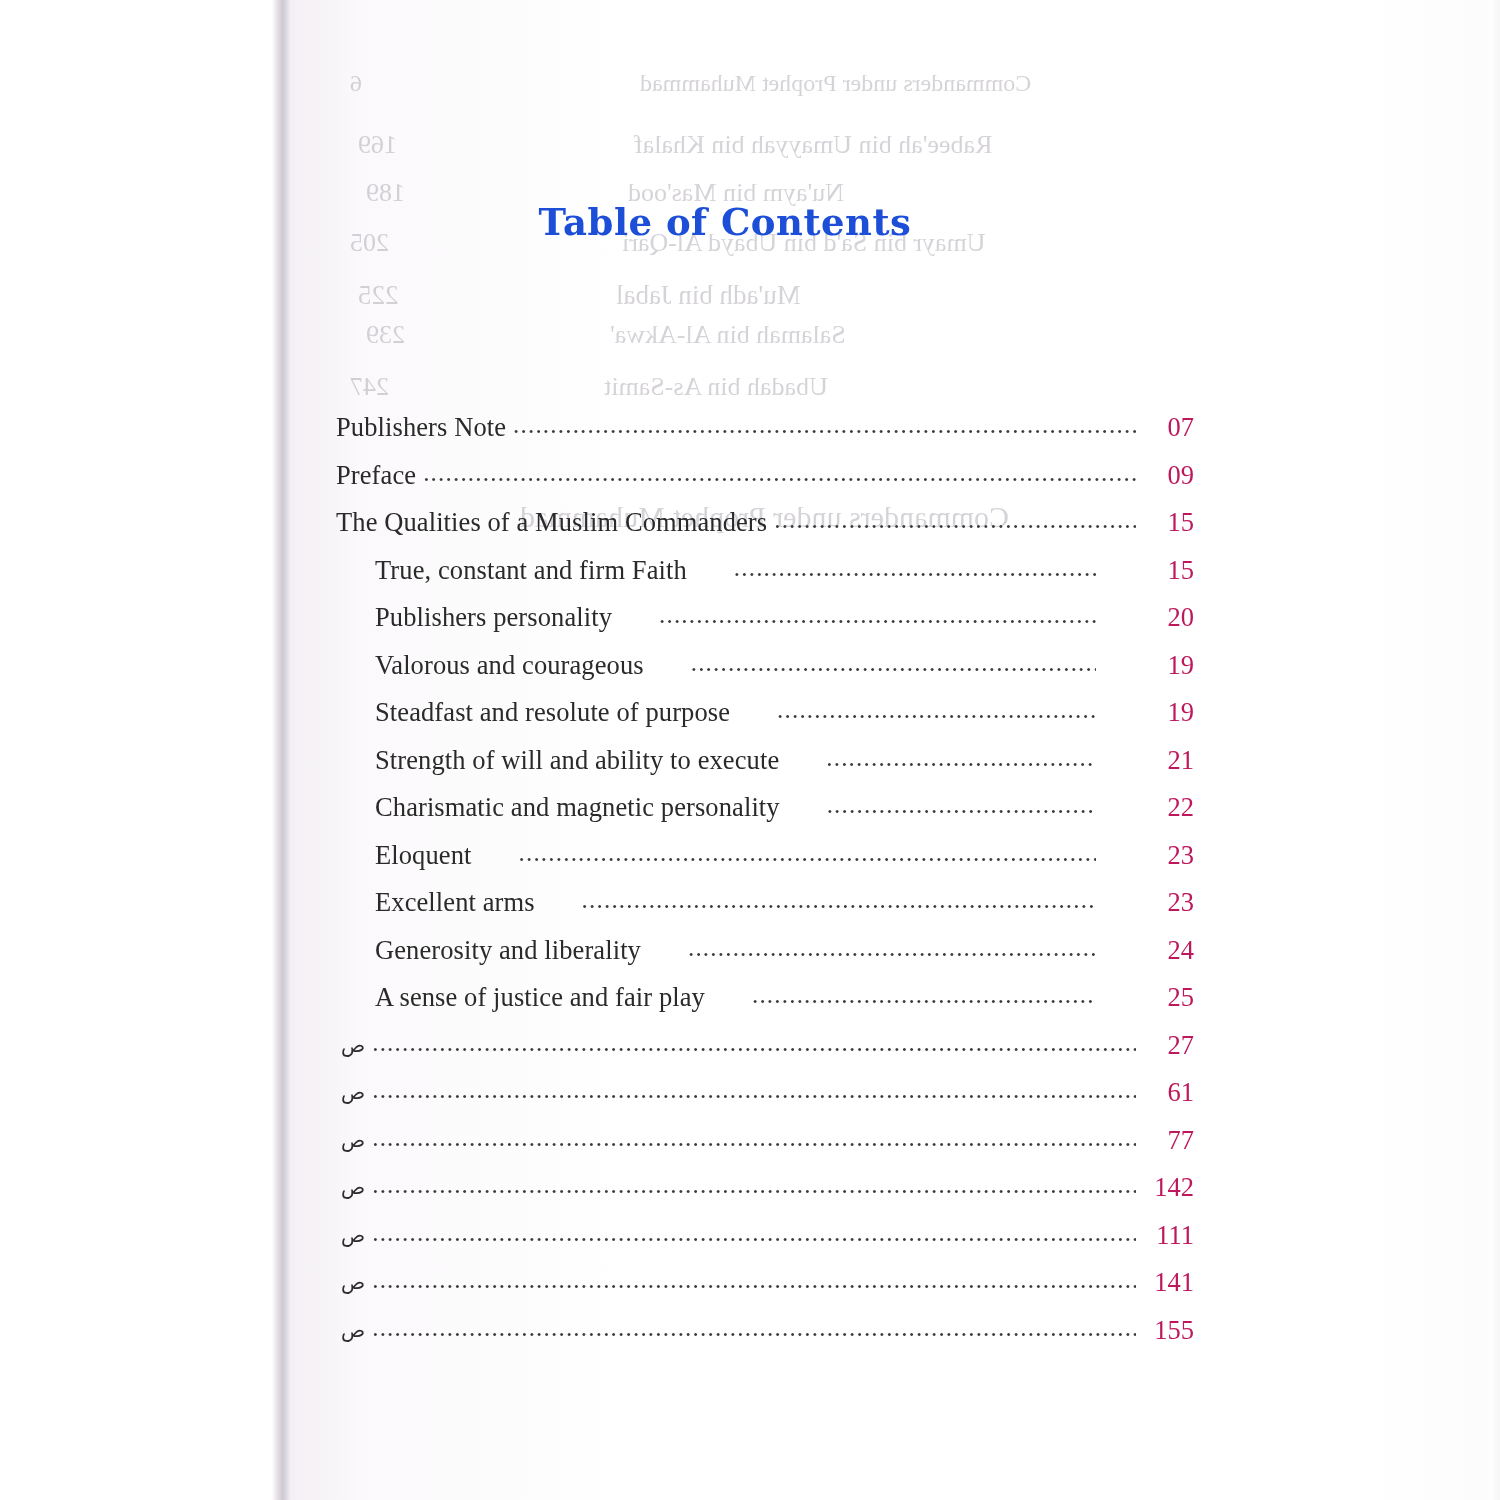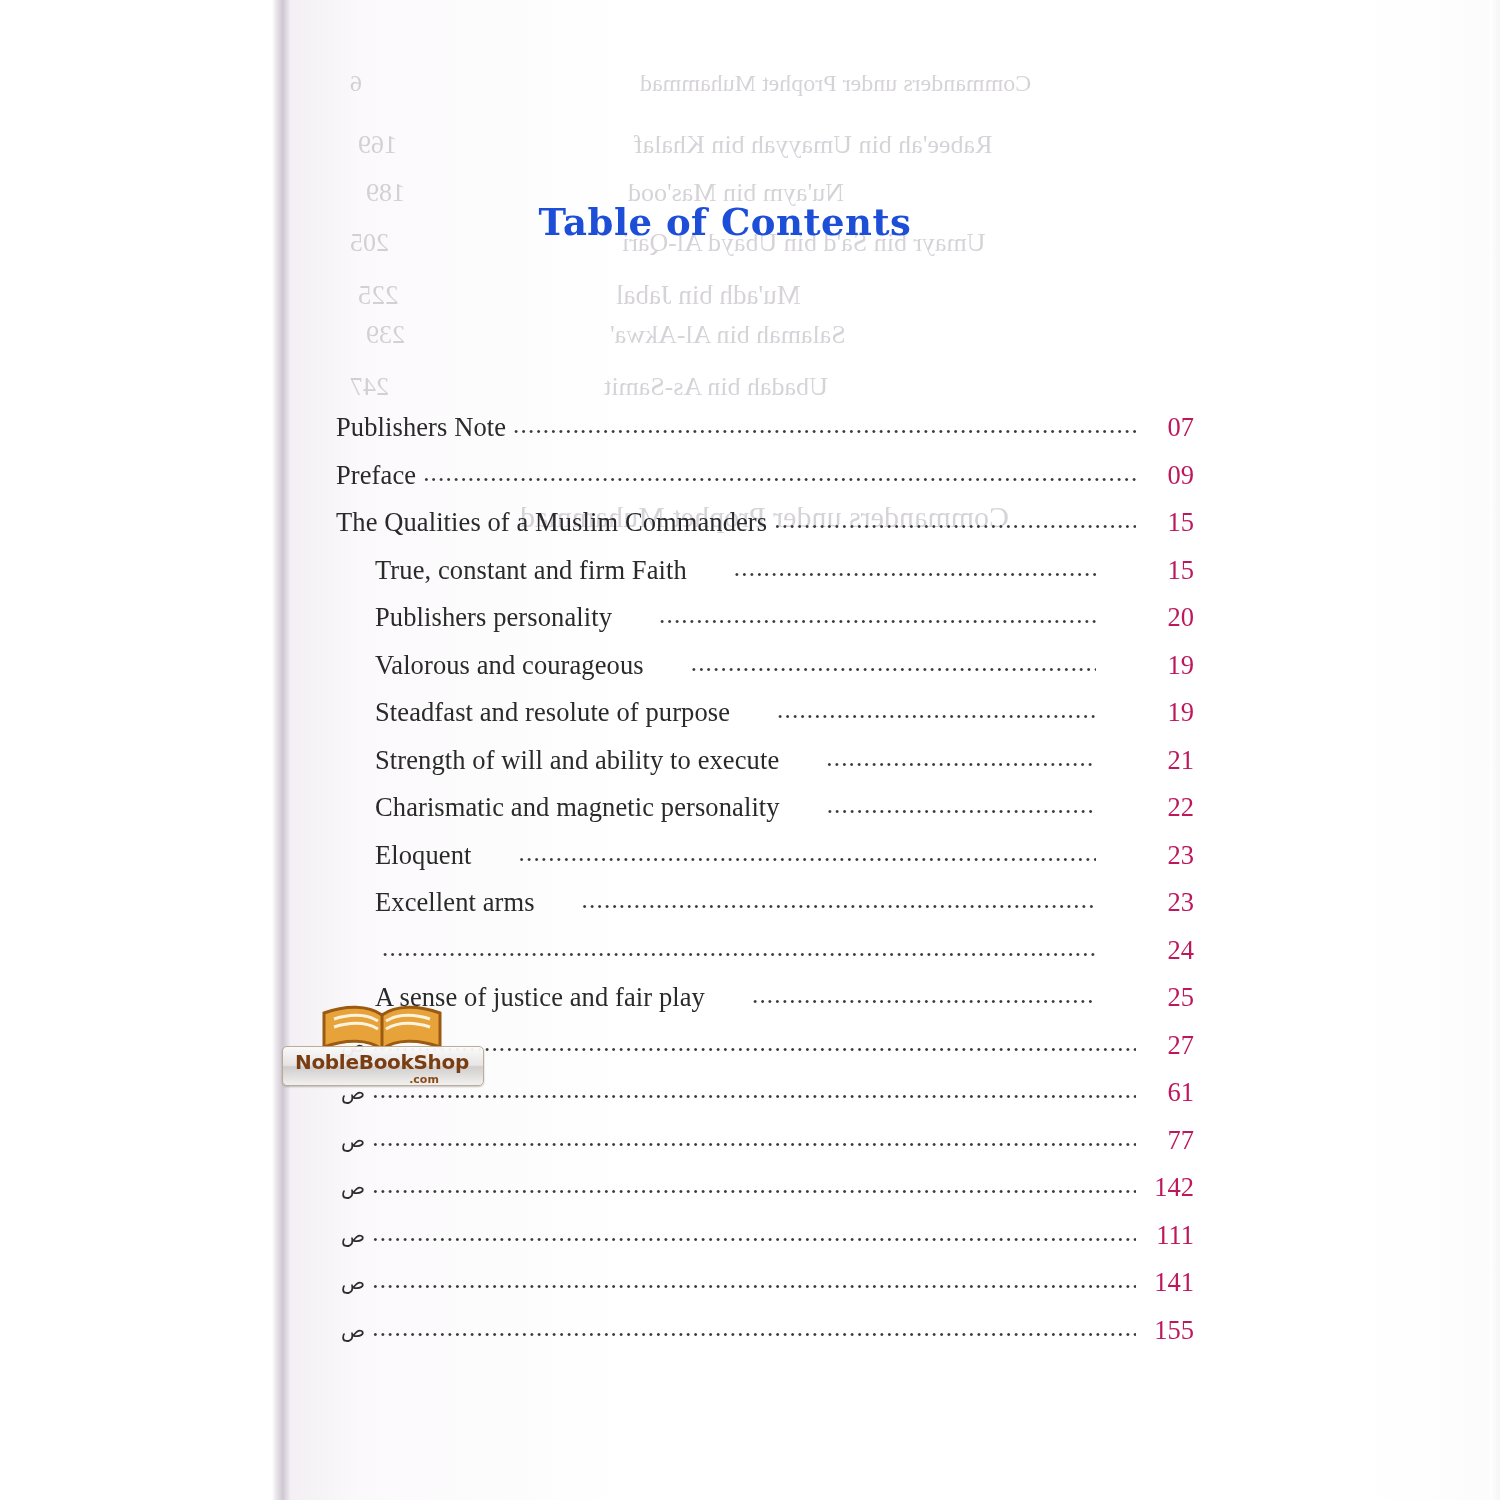--- a/index.html
+++ b/index.html
@@ -252,20 +252,21 @@
           <span class="toc-label">Eloquent</span>
           <span class="dots">........................................................................................................................</span>
           <span class="toc-page">23</span>
         </div>
         <div class="toc-row indent">
           <span class="toc-label">Excellent arms</span>
           <span class="dots">........................................................................................................................</span>
           <span class="toc-page">23</span>
         </div>
         <div class="toc-row indent">
+          <span class="toc-label">Generosity and liberality</span>
           <span class="dots">........................................................................................................................</span>
           <span class="toc-page">24</span>
         </div>
         <div class="toc-row indent">
           <span class="toc-label">A sense of justice and fair play</span>
           <span class="dots">........................................................................................................................</span>
           <span class="toc-page">25</span>
         </div>
         <div class="toc-row">
           <span class="toc-label"><span class="honorific">ص</span></span>
@@ -298,28 +299,13 @@
           <span class="toc-page">141</span>
         </div>
         <div class="toc-row">
           <span class="toc-label"><span class="honorific">ص</span></span>
           <span class="dots">........................................................................................................................</span>
           <span class="toc-page">155</span>
         </div>
       </div>
   </div>
 
-  <div class="watermark">
-    <div class="wm-book">
-      <svg viewBox="0 0 124 52" width="124" height="52">
-        <path d="M4 10 C26 2, 48 2, 62 12 C76 2, 98 2, 120 10 L120 44 C98 36, 76 36, 62 46 C48 36, 26 36, 4 44 Z" fill="#e8a23a" stroke="#9a5a12" stroke-width="3"></path>
-        <path d="M62 12 L62 46" stroke="#9a5a12" stroke-width="3" fill="none"></path>
-        <path d="M14 16 C30 11, 46 11, 58 18" stroke="#fdf3df" stroke-width="3" fill="none"></path>
-        <path d="M14 24 C30 19, 46 19, 58 26" stroke="#fdf3df" stroke-width="3" fill="none"></path>
-        <path d="M66 18 C78 11, 94 11, 110 16" stroke="#fdf3df" stroke-width="3" fill="none"></path>
-        <path d="M66 26 C78 19, 94 19, 110 24" stroke="#fdf3df" stroke-width="3" fill="none"></path>
-      </svg>
-    </div>
-    <div class="wm-banner"></div>
-    <div class="wm-text">NobleBookShop</div>
-    <div class="wm-com">.com</div>
-  </div>
 </div>
 
 </body></html>

